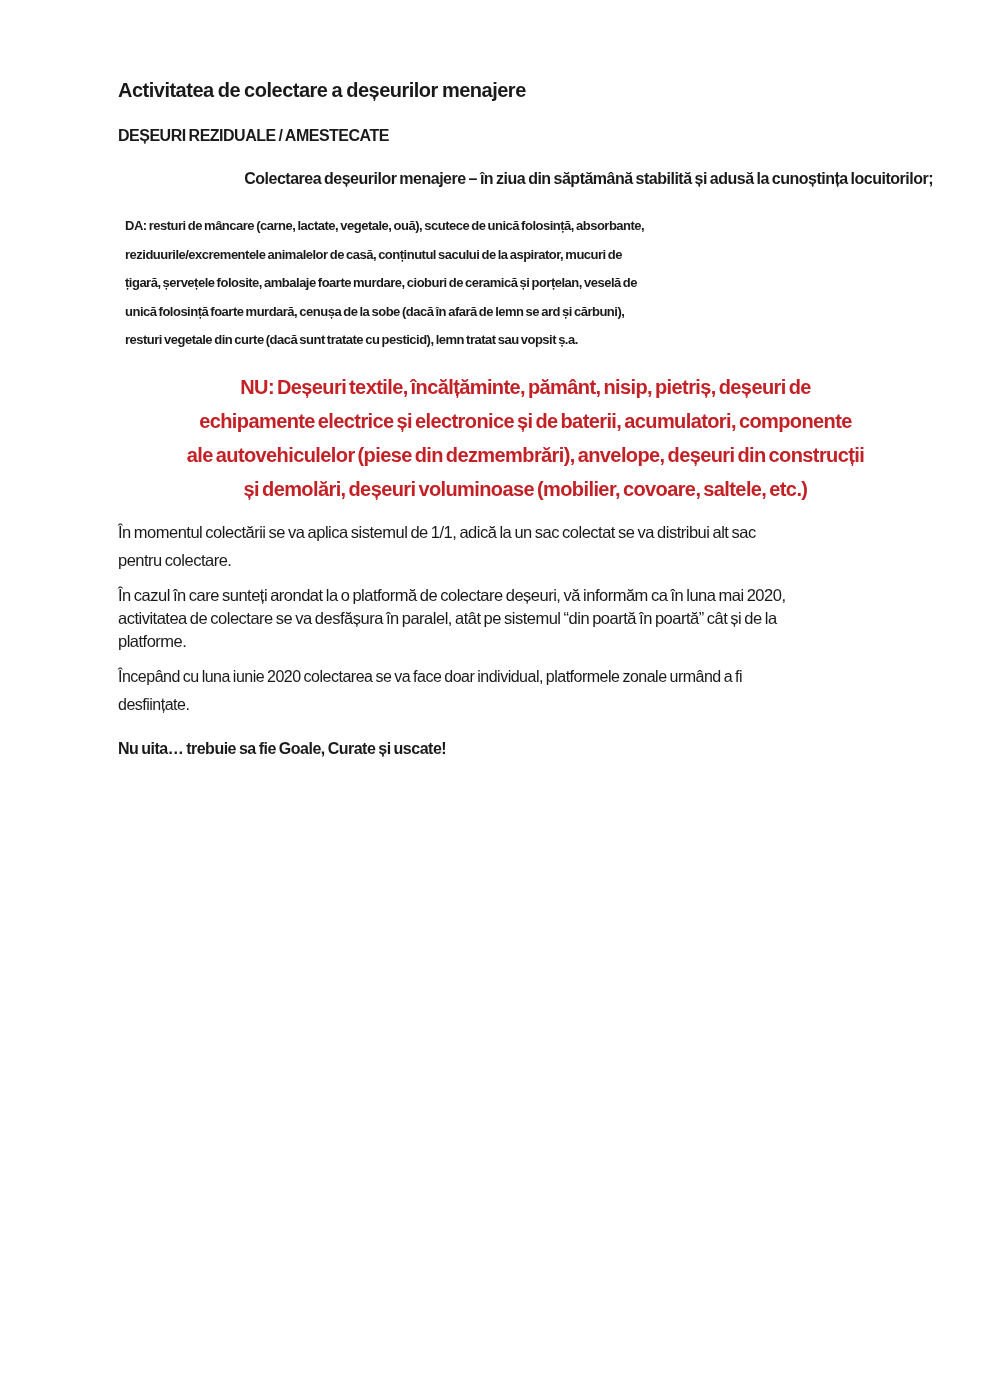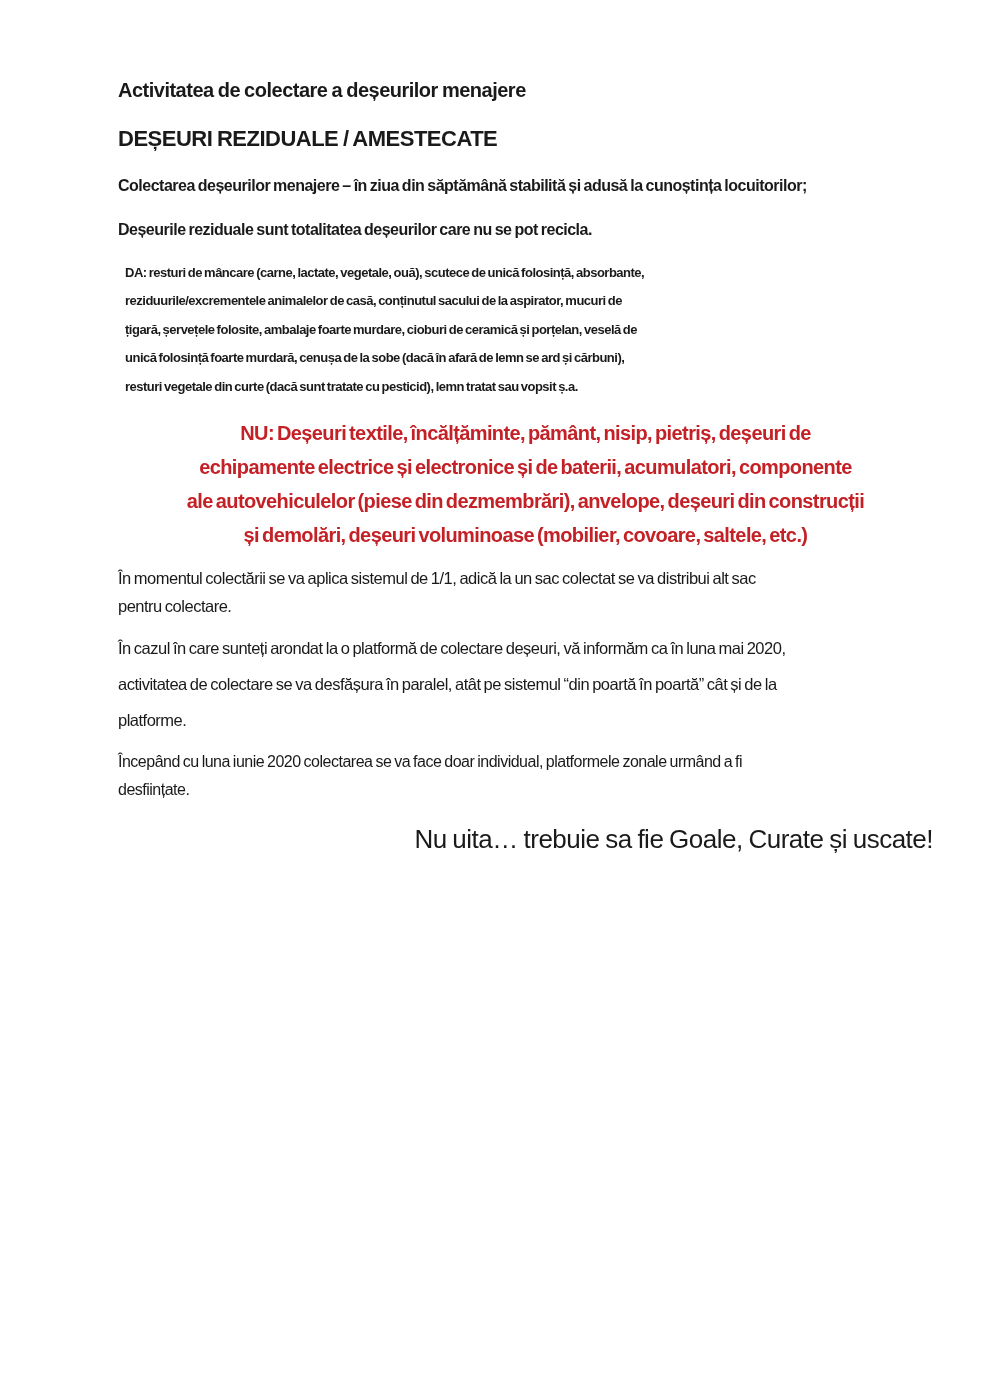--- a/index.html
+++ b/index.html
@@ -24,29 +24,30 @@
     letter-spacing: -0.5px;
     word-spacing: -1px;
   }
   .p-title {
     font-size: 20px;
     font-weight: bold;
     line-height: 1.2;
     margin-bottom: 24px !important;
   }
   .p-heading {
-    font-size: 22px;
+    font-size: 16px;
     font-weight: bold;
     line-height: 1.2;
     margin-bottom: 24px !important;
   }
   .p-bold-sm {
     font-size: 16px;
     font-weight: bold;
     line-height: 1.2;
+    text-align: right;
   }
   .p-collection { margin-bottom: 24px !important; }
   .p-residual   { margin-bottom: 20px !important; }
   .p-examples {
     font-size: 16px;
     font-weight: normal;
     line-height: 1.2;
     margin-bottom: 4px !important;
   }
   .p-da {
@@ -69,49 +70,47 @@
   }
   .p-momentul {
     font-size: 16.5px;
     font-weight: normal;
     line-height: 28px;
     margin-bottom: 10px !important;
   }
   .p-cazul {
     font-size: 16.5px;
     font-weight: normal;
-    line-height: 36px;
+    line-height: 23px;
     margin-bottom: 10px !important;
   }
   .p-incepand {
     font-size: 16px;
     font-weight: normal;
     line-height: 28px;
     margin-bottom: 20px !important;
   }
   .p-reminder {
-    font-size: 26px;
-    font-weight: normal;
+    font-size: 16px;
+    font-weight: bold;
     line-height: 1.2;
-    text-align: right;
   }
 </style>
 </head>
 <body>
 
 <div class="page">
   <div class="doc">
 
     <p class="p-title">Activitatea de colectare a deșeurilor menajere</p>
 
     <p class="p-heading">DEȘEURI REZIDUALE / AMESTECATE</p>
 
     <p class="p-bold-sm p-collection">Colectarea deșeurilor menajere – în ziua din săptămână stabilită și adusă la cunoștința locuitorilor;</p>
 
-    <p class="p-bold-sm p-residual">Deșeurile reziduale sunt totalitatea deșeurilor care nu se pot recicla.</p>
 
 
     <p class="p-da">DA: resturi de mâncare (carne, lactate, vegetale, ouă), scutece de unică folosință, absorbante,
 reziduurile/excrementele animalelor de casă, conținutul sacului de la aspirator, mucuri de
 țigară, șervețele folosite, ambalaje foarte murdare, cioburi de ceramică și porțelan, veselă de
 unică folosință foarte murdară, cenușa de la sobe (dacă în afară de lemn se ard și cărbuni),
 resturi vegetale din curte (dacă sunt tratate cu pesticid), lemn tratat sau vopsit ș.a.</p>
 
     <p class="p-nu">NU: Deșeuri textile, încălțăminte, pământ, nisip, pietriș, deșeuri de
 echipamente electrice și electronice și de baterii, acumulatori, componente

